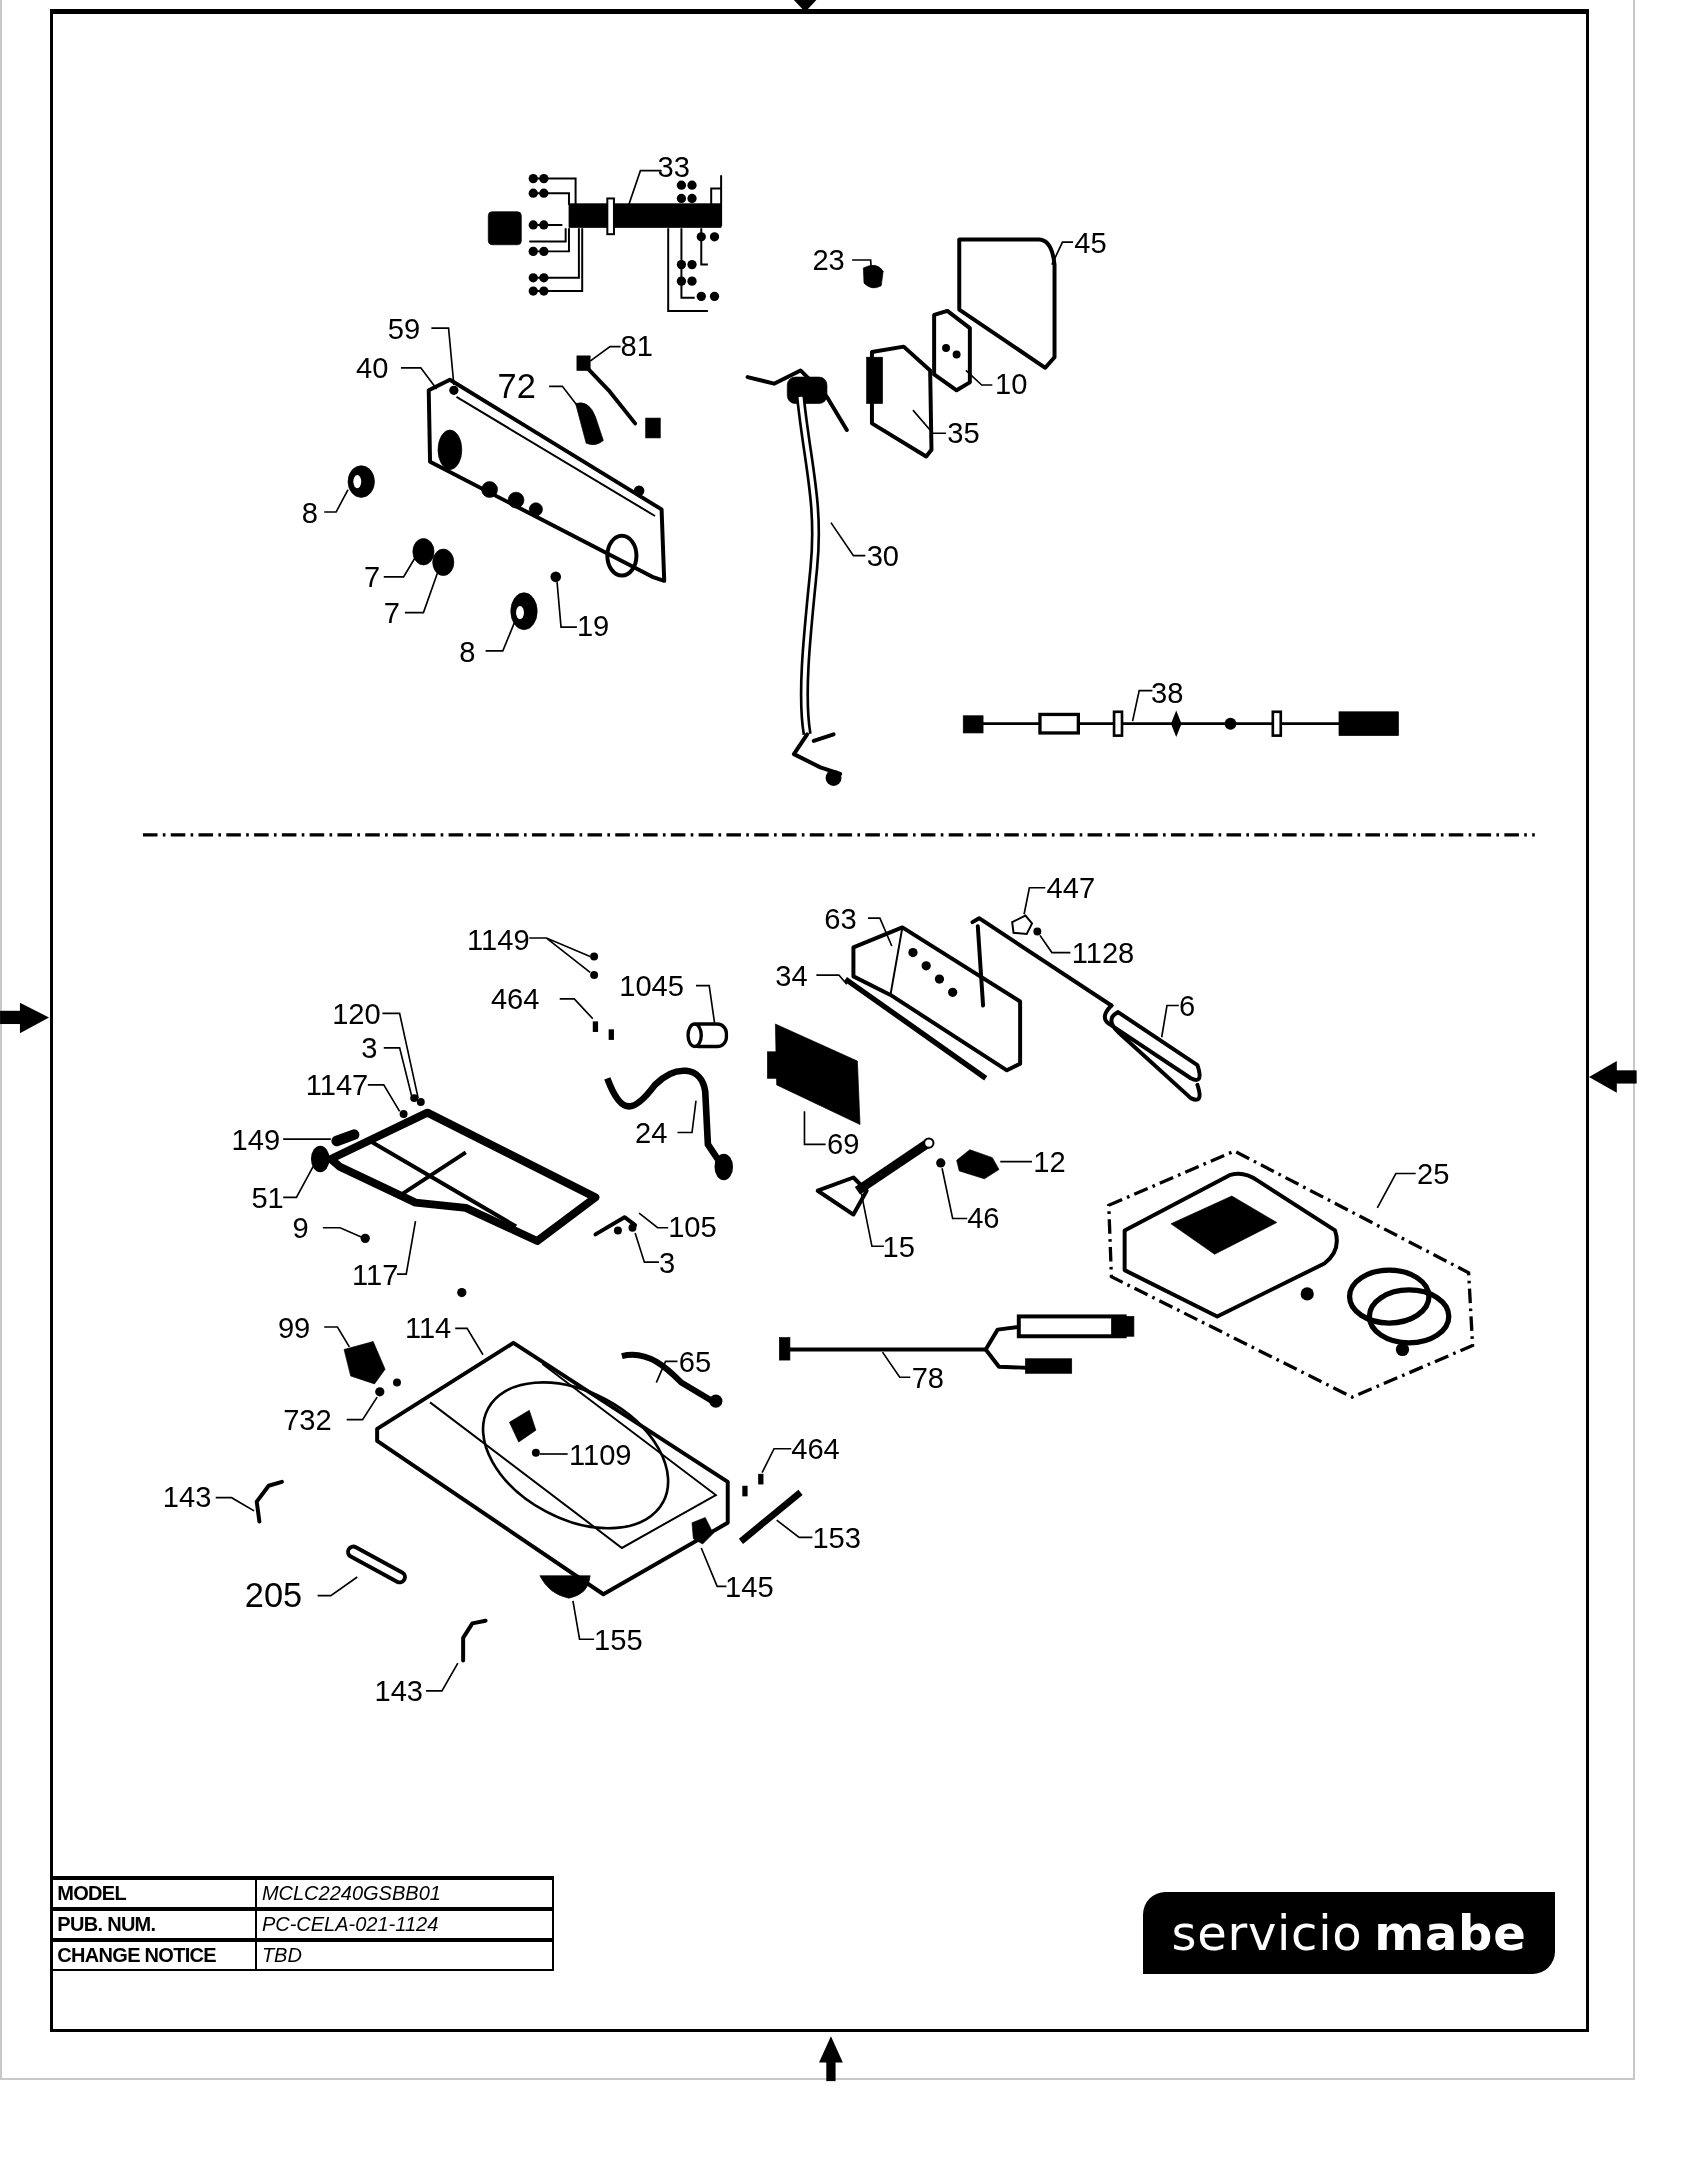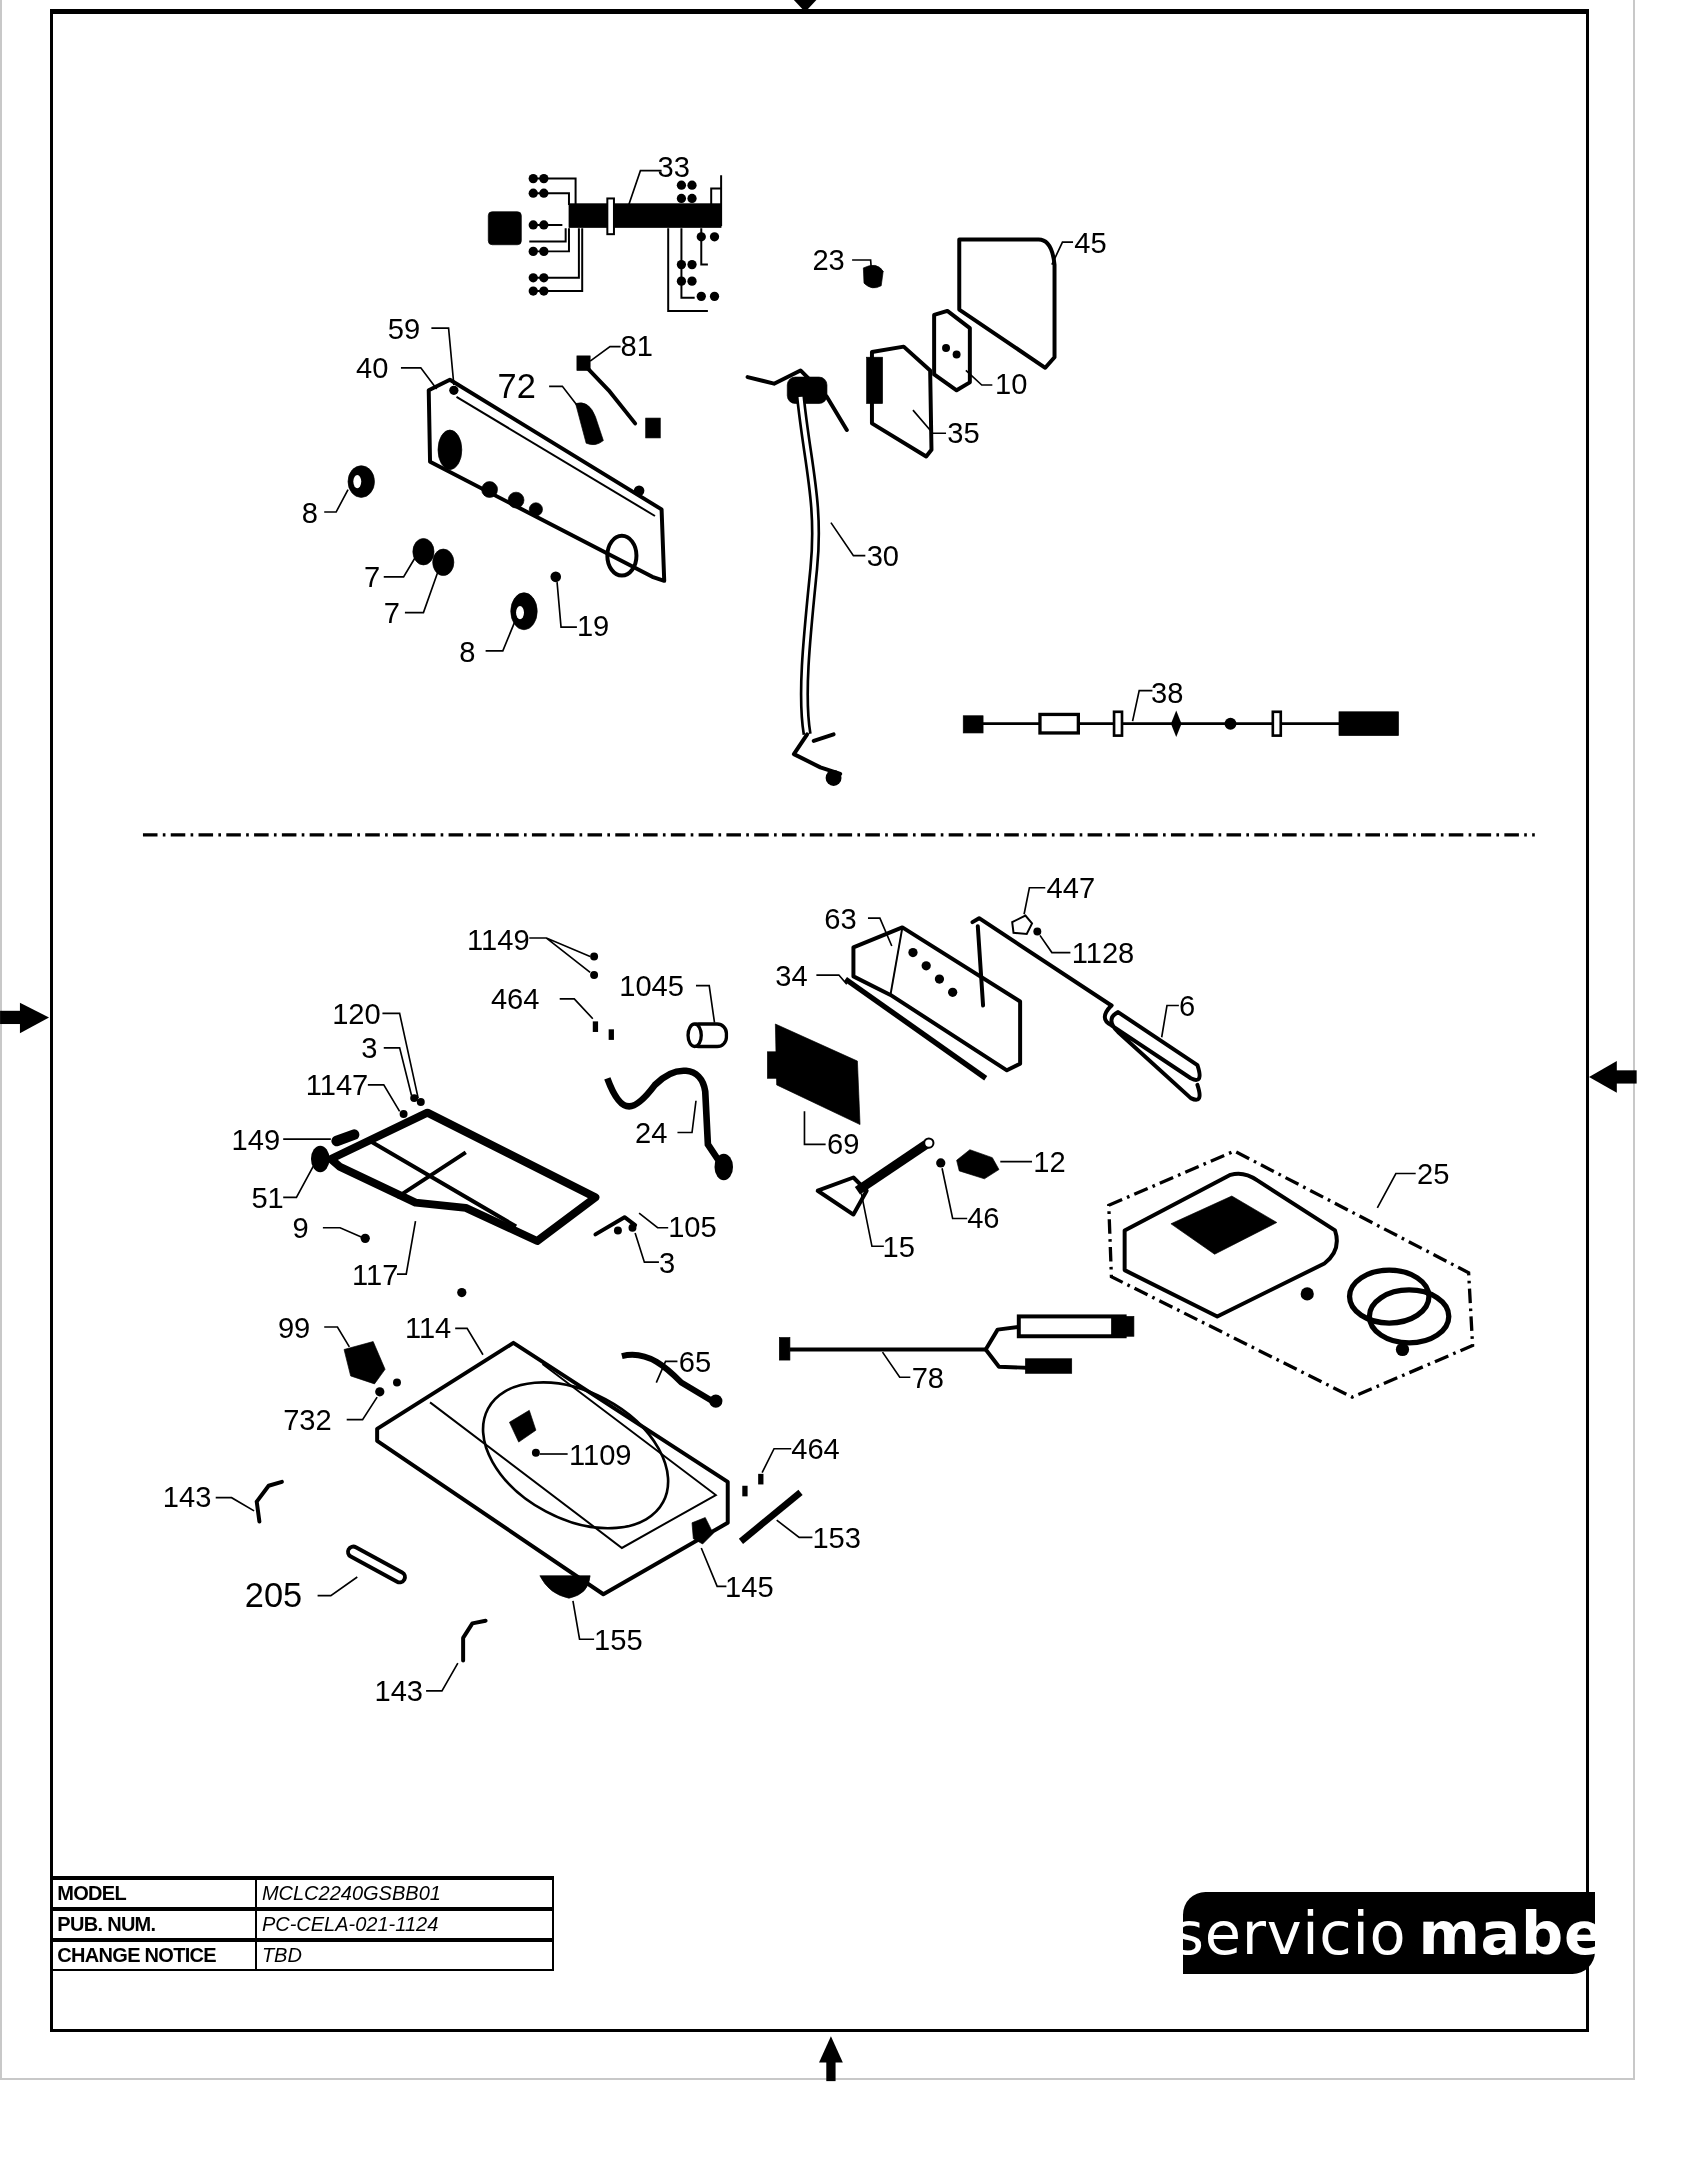--- a/index.html
+++ b/index.html
@@ -20,21 +20,21 @@
   #title-block { position: absolute; left: 50px; top: 1876px; width: 504px;
                  border-collapse: collapse; }
   #title-block td { border: 2px solid #000; height: 27px; padding: 0 5.3px; font-size: 20px;
                     vertical-align: middle; }
   #title-block tr { border-top: 4px solid #000; }
   #title-block td.label { width: 192px; font-weight: bold; letter-spacing: -0.7px; }
   #title-block td.value { font-weight: normal; font-style: italic; }
   #logo { position: absolute; left: 1143px; top: 1892px; width: 412px; height: 82px;
           background: #000; border-radius: 22.5px 0 22.5px 0; color: #fff;
           display: flex; align-items: center; justify-content: center;
-          font-family: "DejaVu Sans", sans-serif; font-size: 59px; letter-spacing: 0.7px; margin-left: 40px; }
+          font-family: "DejaVu Sans", sans-serif; font-size: 48px; letter-spacing: 0.7px; }
   #logo .light { font-weight: normal; margin-right: 12px; }
   #logo .bold { font-weight: bold; }
 </style>
 </head>
 <body>
 
 <div id="page"></div>
 <div id="frame"></div>
 
 <svg id="drawing" xmlns="http://www.w3.org/2000/svg" viewBox="0 0 2550 3300">

